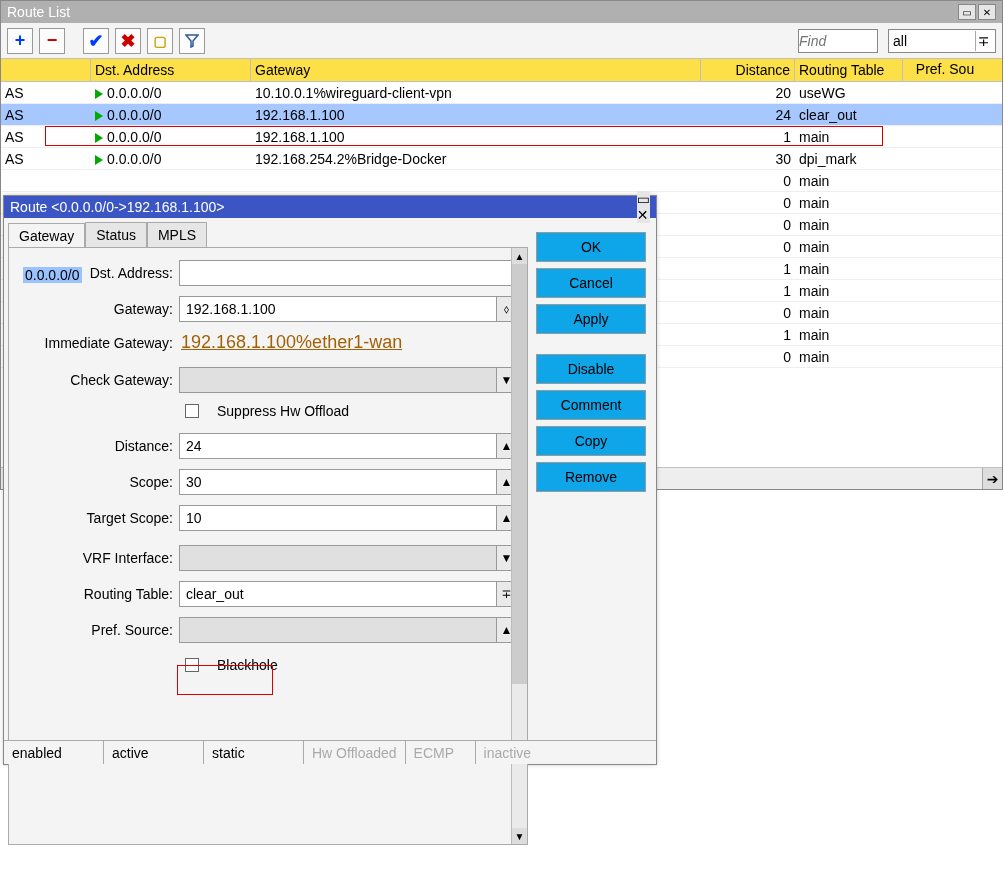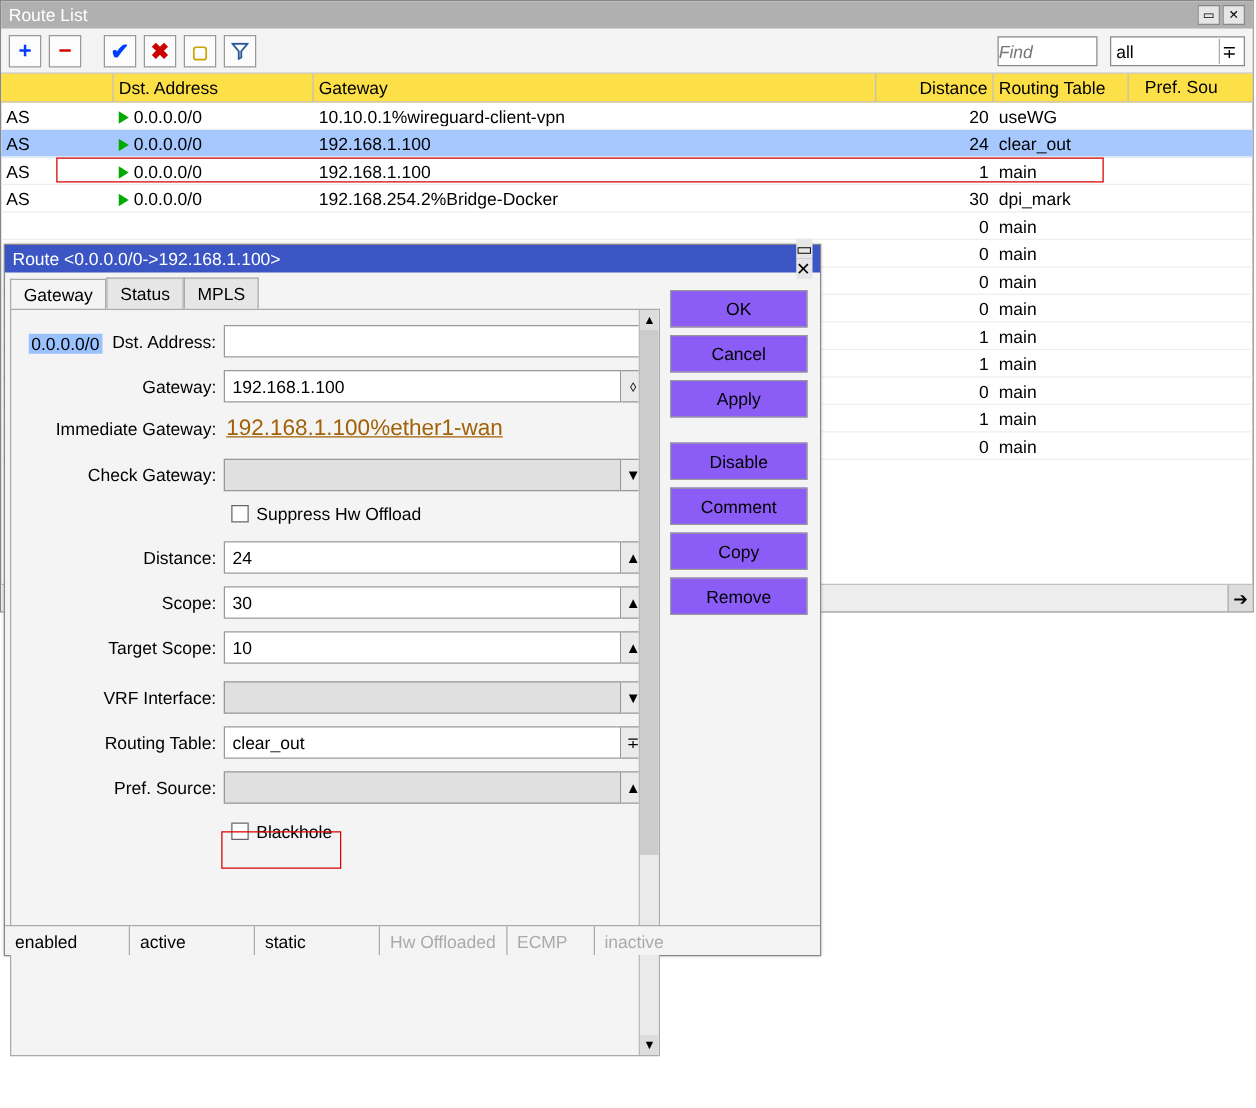--- a/index.html
+++ b/index.html
@@ -57,30 +57,30 @@
 .tabs { display:flex; gap:0; padding:4px 4px 0; }
 .tab { border:1px solid #aaa; border-bottom:none; background:#e6e6e6; padding:4px 10px; font-size:14px; cursor:pointer; }
 .tab.active { background:#f4f4f4; position:relative; top:1px; }
 .form-pane { border:1px solid #aaa; margin:0 4px 4px; padding:12px 10px; background:#f4f4f4; height:598px; position:relative; overflow:hidden; }
 .row { display:flex; align-items:center; margin-bottom:10px; font-size:14px; }
 .row .lbl { width:160px; text-align:right; padding-right:6px; }
 .row input[type=text] { flex:1; height:26px; border:1px solid #999; padding:0 6px; font-size:14px; background:#fff; }
 .row .ro { background:#e0e0e0; }
 .row .after { width:20px; height:26px; border:1px solid #999; border-left:none; background:#eaeaea; display:flex; align-items:center; justify-content:center; cursor:pointer; font-size:12px; }
 .row .link { color:#a16207; text-decoration:underline; padding-left:2px; font-size:18px; }
-.row .chk { margin-left:166px; display:flex; align-items:center; gap:6px; }
+.row .chk { margin-left:166px; display:flex; align-items:center; gap:18px; }
 .row .chk .box { width:14px; height:14px; border:1px solid #666; background:#fff; }
 
 .sel-wrap { background:#e0e0e0 !important; }
 .highlight-sel { background:#99c2ff; color:#000; display:inline-block; padding:0 2px; }
 
 .red-box-field { position:absolute; border:1.5px solid #d80000; left:168px; top:417px; width:96px; height:30px; pointer-events:none; }
 
 .btn-col { position:absolute; right:10px; top:36px; width:110px; display:flex; flex-direction:column; gap:6px; }
-.btn-col button { height:30px; border:1px solid #999; background:#8b5cf6; font-size:14px; cursor:pointer; }
+.btn-col button { height:30px; border:1px solid #999; background:#0ea5e9; font-size:14px; cursor:pointer; }
 
 .statusbar { position:absolute; left:0; right:0; bottom:0; height:24px; border-top:1px solid #aaa; display:flex; font-size:14px; background:#f4f4f4; }
 .statusbar div { border-right:1px solid #aaa; padding:2px 8px; display:flex; align-items:center; min-width:100px; }
 .statusbar .dim { color:#aaa; }
 
 .form-scroll { position:absolute; right:0; top:0; bottom:0; width:16px; background:#eaeaea; border-left:1px solid #bbb; }
 .form-scroll .up, .form-scroll .dn { height:16px; background:#ddd; display:flex; align-items:center; justify-content:center; font-size:10px; cursor:pointer;}
 .form-scroll .thumb { position:absolute; top:16px; left:0; right:0; height:420px; background:#ccc; }
 .form-scroll .dn { position:absolute; bottom:0; left:0; right:0; }
 

